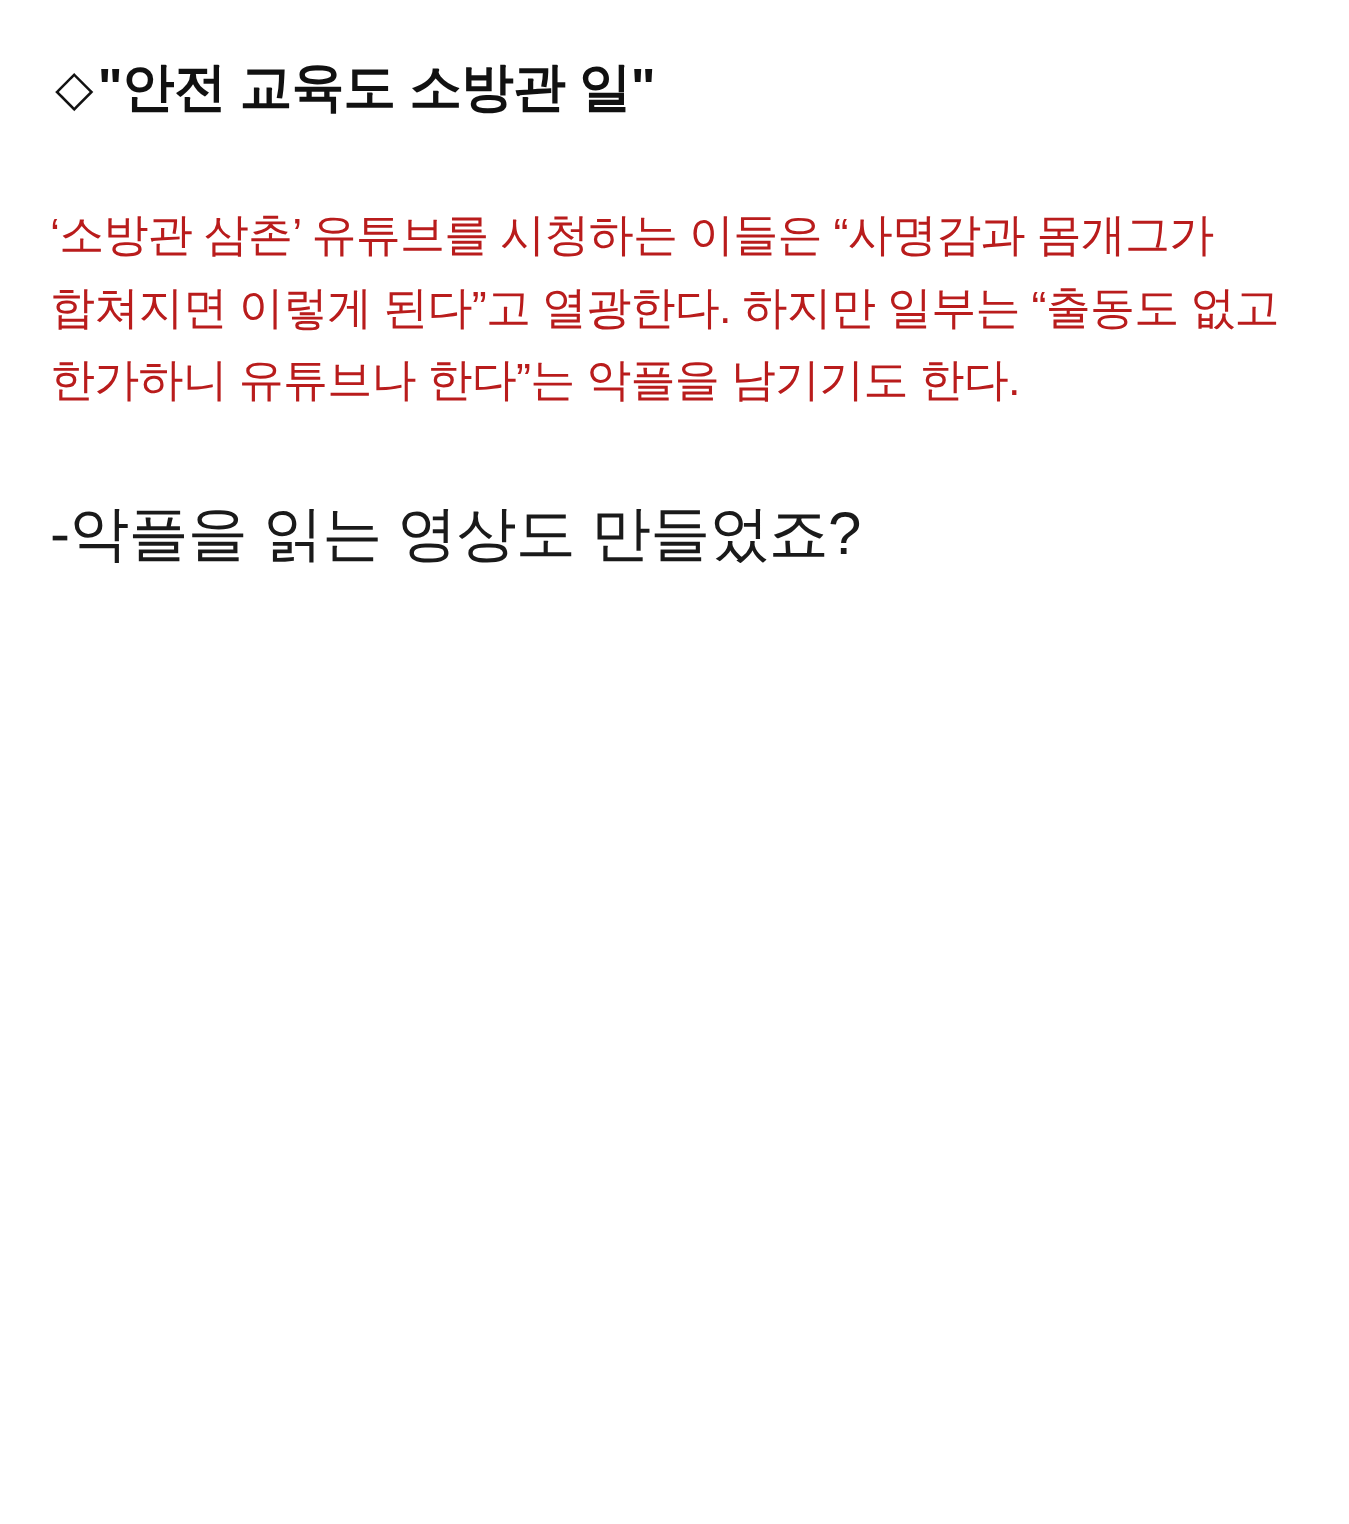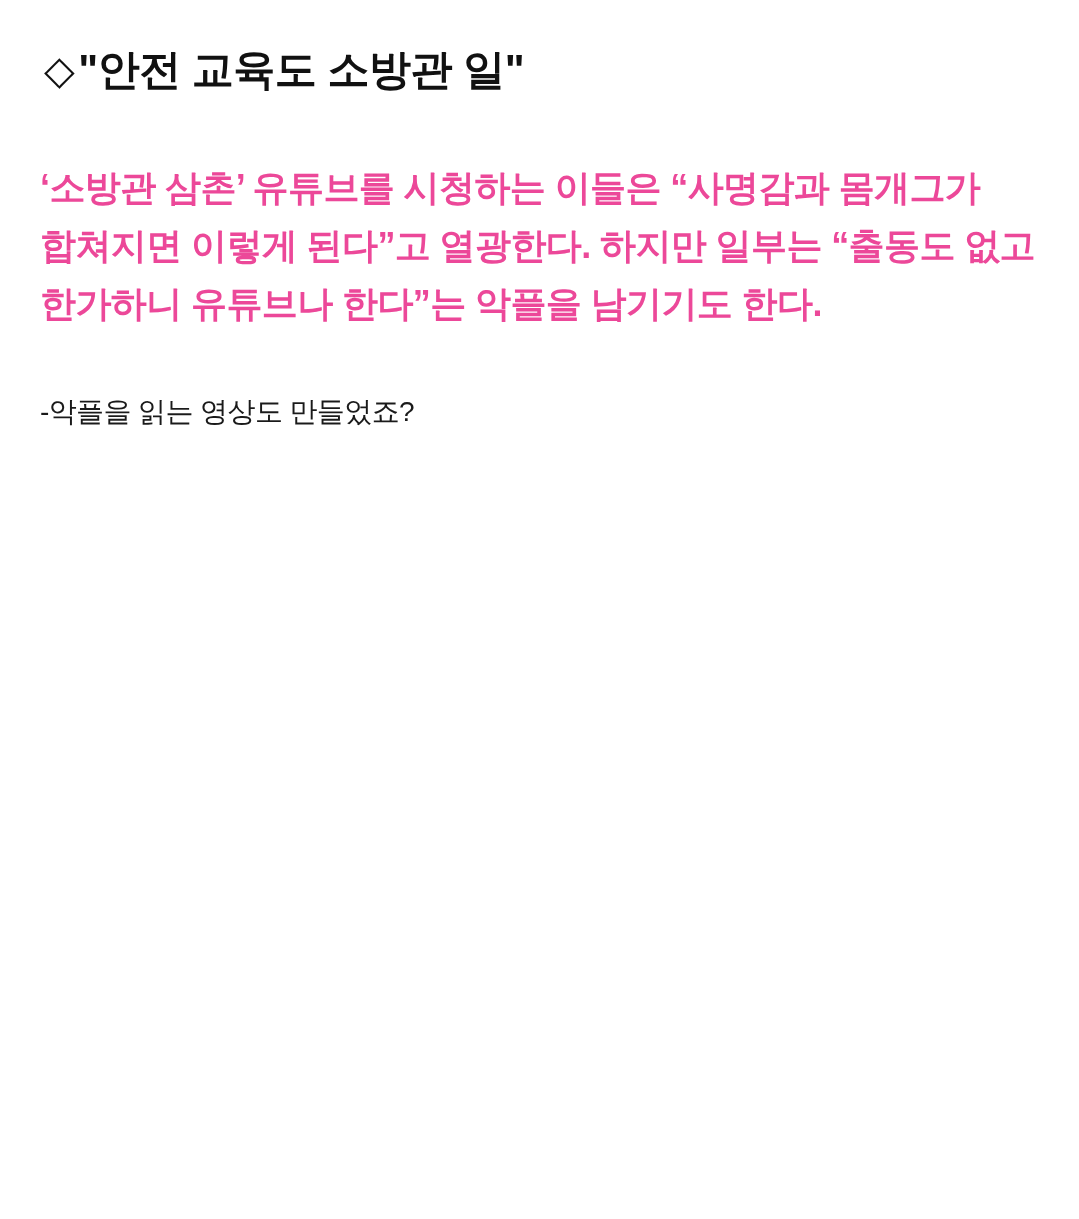--- a/index.html
+++ b/index.html
@@ -35,30 +35,29 @@
     font-size: 40px;
     font-weight: 400;
     line-height: 1;
     color: #111111;
   }
   p.body-text {
     font-size: 36px;
     line-height: 1.62;
     letter-spacing: -0.6px;
     margin: 0 0 56px 0;
-    color: #ec4899;
+    color: #b91c1c;
     word-break: keep-all;
     text-align: left;
-    font-weight: bold;
   }
   p.body-text:last-child {
     margin-bottom: 0;
   }
   p.question {
-    font-size: 28px;
+    font-size: 48px;
     line-height: 1.62;
     letter-spacing: -0.6px;
     margin: 0 0 56px 0;
     color: #1a1a1a;
   }
 </style>
 </head>
 <body>
 
 <div class="article">

